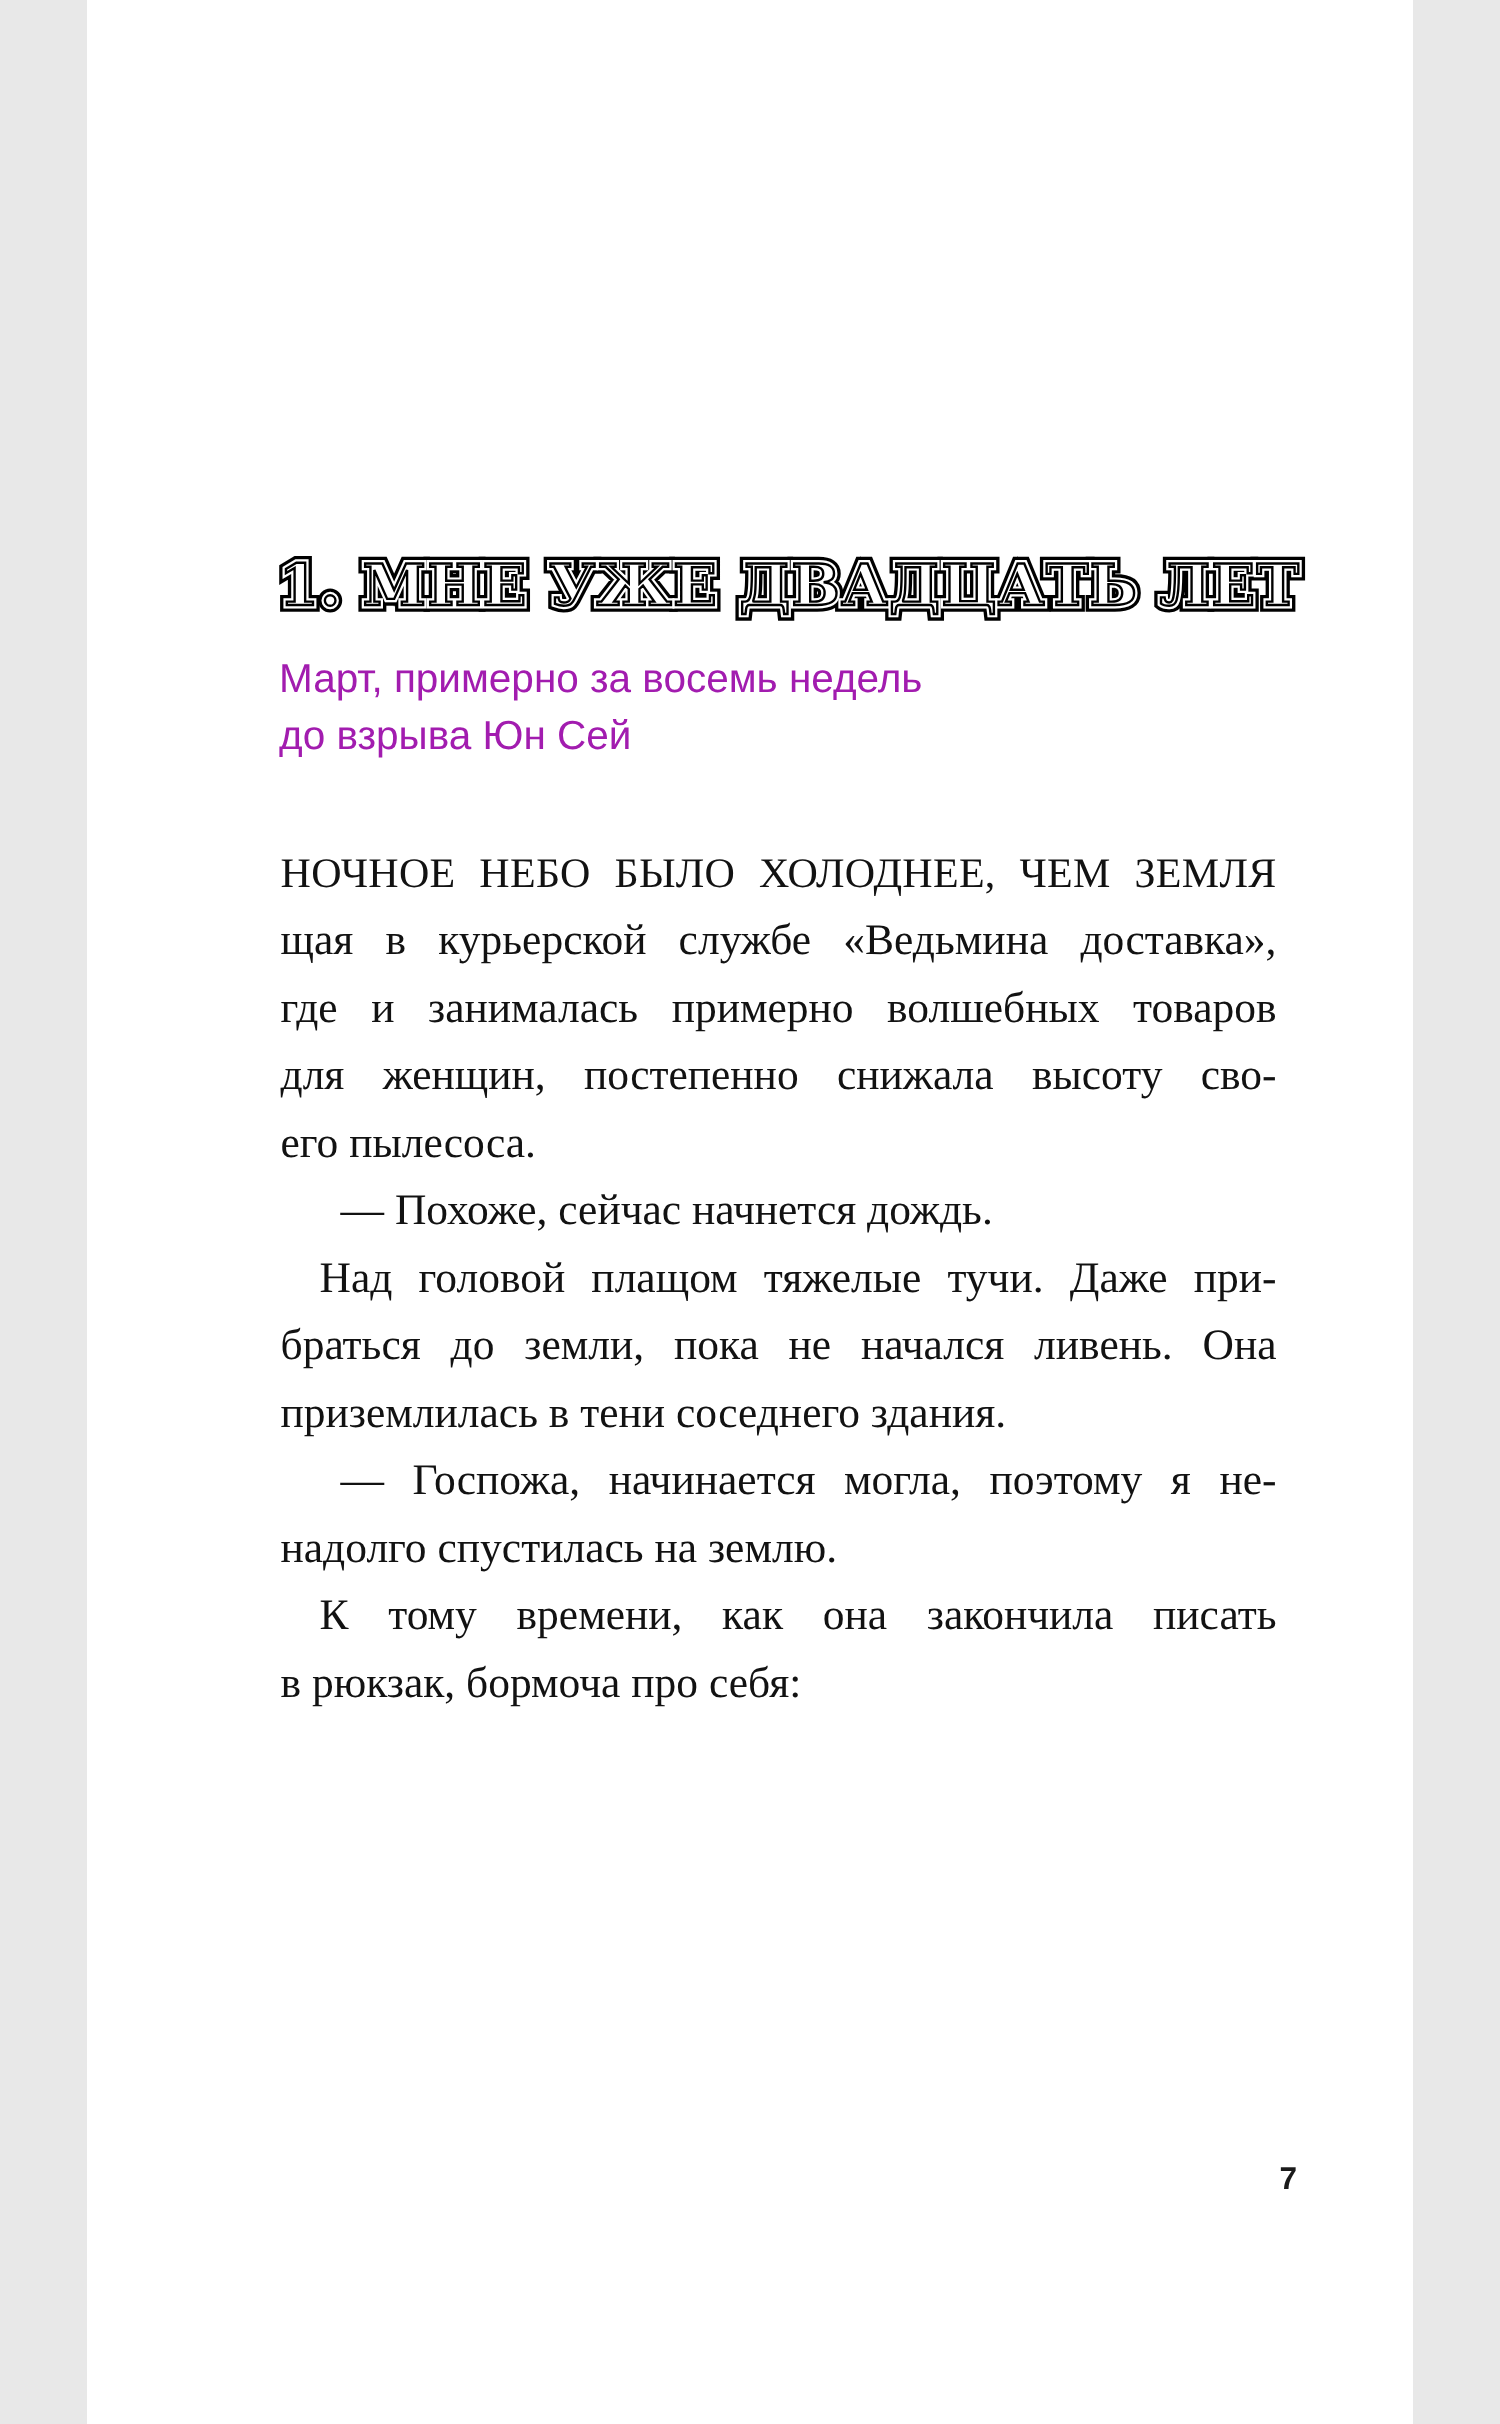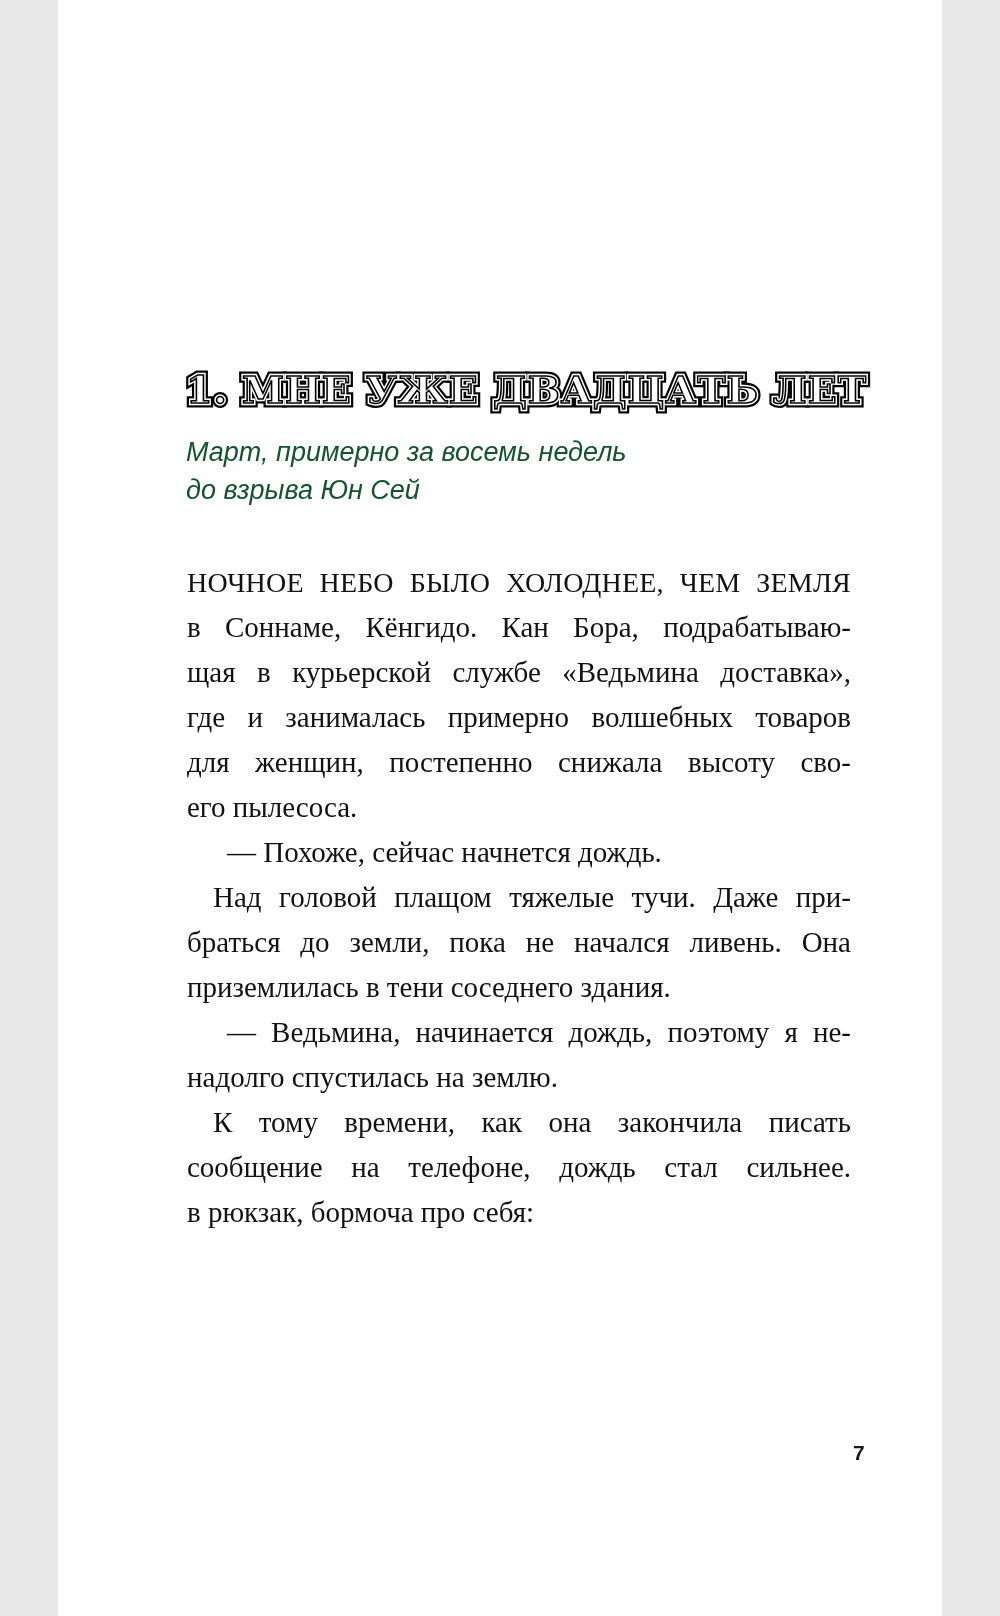--- a/index.html
+++ b/index.html
@@ -40,22 +40,21 @@
     -webkit-text-stroke:4.5px #ffffff;
   }
   
   .chapter-subtitle{
     position:absolute;
     left:128px;top:433px;
     font-family:"Liberation Sans",sans-serif;
     font-size:27px;
     line-height:38px;
     font-weight:400;
-    color:#14532d;
-    font-style:italic;
+    color:#a21caf;
   }
   
   .body-text{
     position:absolute;
     left:129px;top:560px;
     width:664px;
     font-family:"Liberation Serif",serif;
     font-size:29px;
     color:#121212;
   }
@@ -93,31 +92,29 @@
 
   <h1 class="chapter-title" data-text="1. МНЕ УЖЕ ДВАДЦАТЬ ЛЕТ">1. МНЕ УЖЕ ДВАДЦАТЬ ЛЕТ</h1>
 
   <div class="chapter-subtitle">
     <div>Март, примерно за восемь недель</div>
     <div>до взрыва Юн Сей</div>
   </div>
 
   <div class="body-text">
       <div class="line lead">НОЧНОЕ НЕБО БЫЛО ХОЛОДНЕЕ, ЧЕМ ЗЕМЛЯ</div>
-      <div class="line">в Соннаме, Кёнгидо. Кан Бора, подрабатываю-</div>
       <div class="line">щая в курьерской службе «Ведьмина доставка»,</div>
       <div class="line">где и занималась примерно волшебных товаров</div>
       <div class="line">для женщин, постепенно снижала высоту сво-</div>
       <div class="line last">его пылесоса.</div>
       <div class="line last indent-dialogue">— Похоже, сейчас начнется дождь.</div>
       <div class="line indent-text">Над головой плащом тяжелые тучи. Даже при-</div>
       <div class="line">браться до земли, пока не начался ливень. Она</div>
       <div class="line last">приземлилась в тени соседнего здания.</div>
-      <div class="line indent-dialogue">— Ведьмина, начинается дождь, поэтому я не-</div>
+      <div class="line indent-dialogue">— Госпожа, начинается могла, поэтому я не-</div>
       <div class="line last">надолго спустилась на землю.</div>
       <div class="line indent-text">К тому времени, как она закончила писать</div>
-      <div class="line">сообщение на телефоне, дождь стал сильнее.</div>
       <div class="line last">в рюкзак, бормоча про себя:</div>
     </div>
 
   <div class="page-number">7</div>
 
 </div>
 
 </body></html>

